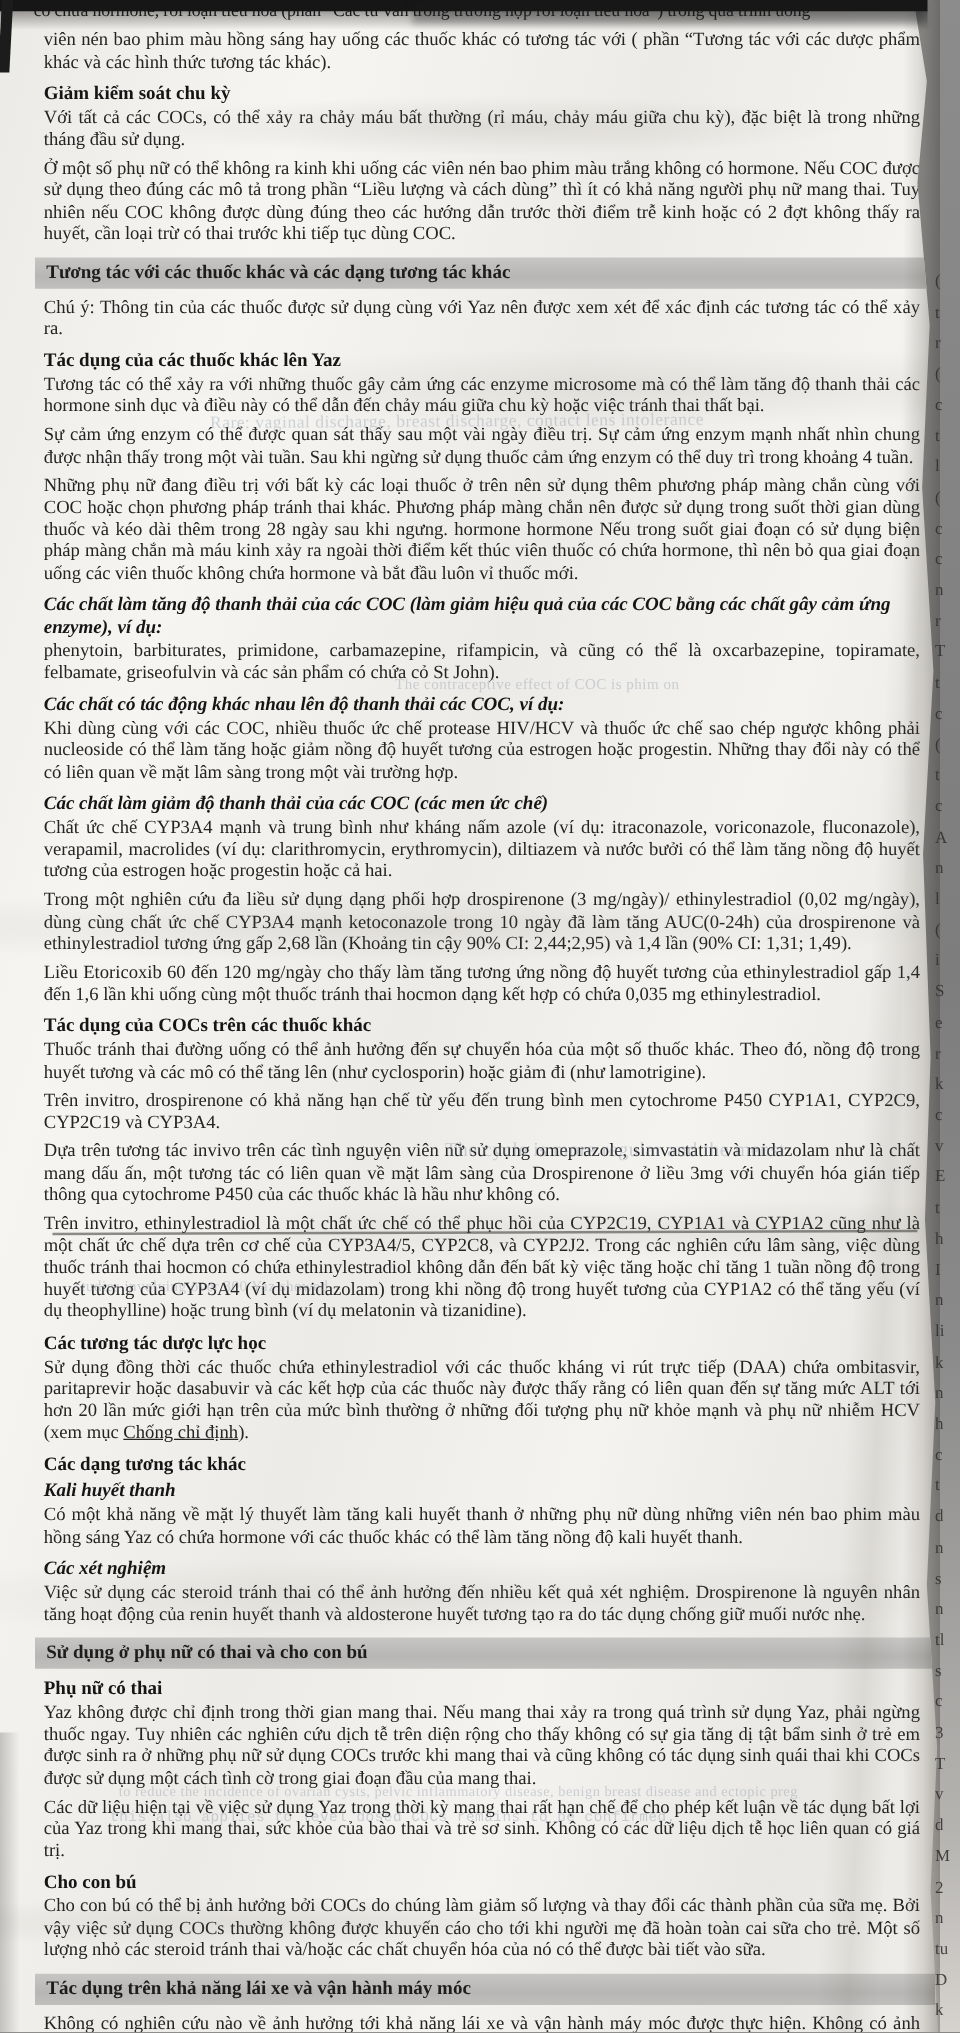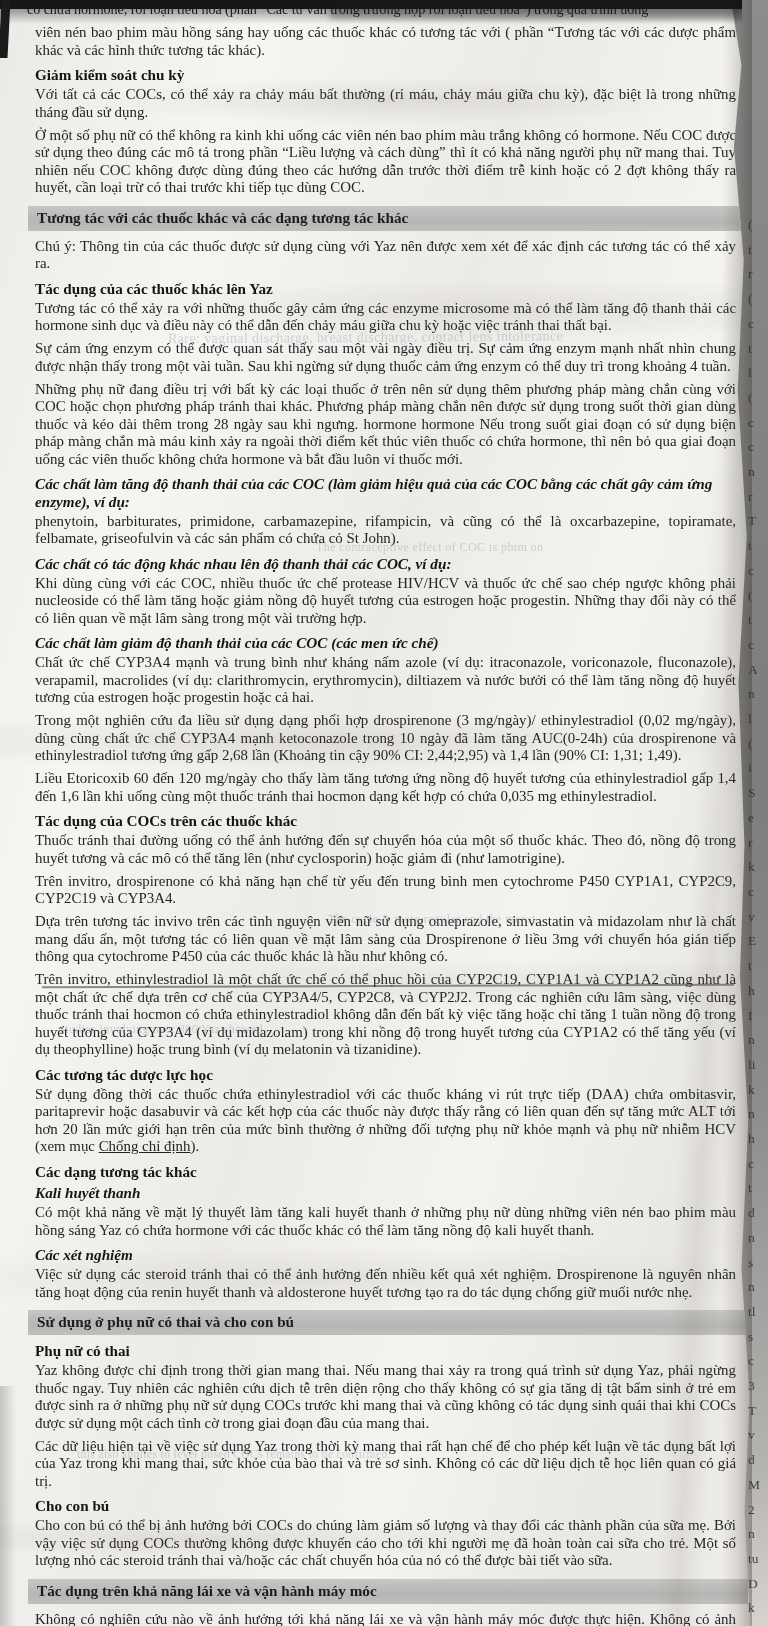--- a/index.html
+++ b/index.html
@@ -95,23 +95,24 @@
       <p class="p">Cho con bú có thể bị ảnh hưởng bởi COCs do chúng làm giảm số lượng và thay đổi các thành phần của sữa mẹ. Bởi vậy việc sử dụng COCs thường không được khuyến cáo cho tới khi người mẹ đã hoàn toàn cai sữa cho trẻ. Một số lượng nhỏ các steroid tránh thai và/hoặc các chất chuyển hóa của nó có thể được bài tiết vào sữa.</p>
       <div class="bar">Tác dụng trên khả năng lái xe và vận hành máy móc</div>
       <p class="p">Không có nghiên cứu nào về ảnh hưởng tới khả năng lái xe và vận hành máy móc được thực hiện. Không có ảnh hưởng nào tới khả năng lái xe và vận hành máy móc đã quan sát được ở những người sử dụng COCs.</p>
 
     </div>
     <div class="crumples"></div>
   </div>
 
   <div class="ghost" style="left:168px;top:330px;font-size:14px;transform:rotate(-0.4deg);">Rare: vaginal discharge, breast discharge, contact lens intolerance</div>
   <div class="ghost" style="left:316px;top:540px;font-size:12px;">The contraceptive effect of COC is phim on</div>
-  <div class="ghost" style="left:328px;top:912px;font-size:12px;">The cycle is more regular and the menst</div>
+  <div class="ghost" style="left:356px;top:912px;font-size:16px;">The cycle is more regular and the menst</div>
   <div class="ghost" style="left:60px;top:1022px;font-size:12px;">studies involving over 300 Yaz showed</div>
-  <div class="ghost" style="left:77px;top:1448px;font-size:11.5px;">this also applies to level dosed COCs remains to be confirmed.</div>
+  <div class="ghost" style="left:95px;top:1428px;font-size:11.5px;">to reduce the incidence of ovarian cysts, pelvic inflammatory disease, benign breast disease and ectopic preg</div>
+  <div class="ghost" style="left:88px;top:1448px;font-size:11.5px;font-family:Liberation Mono, monospace;">this also applies to level dosed COCs remains to be confirmed.</div>
 
   <div class="crease-strike"></div>
   <div class="edge-frags">(
 t
 r
 (
 c
 t
 l
 (

